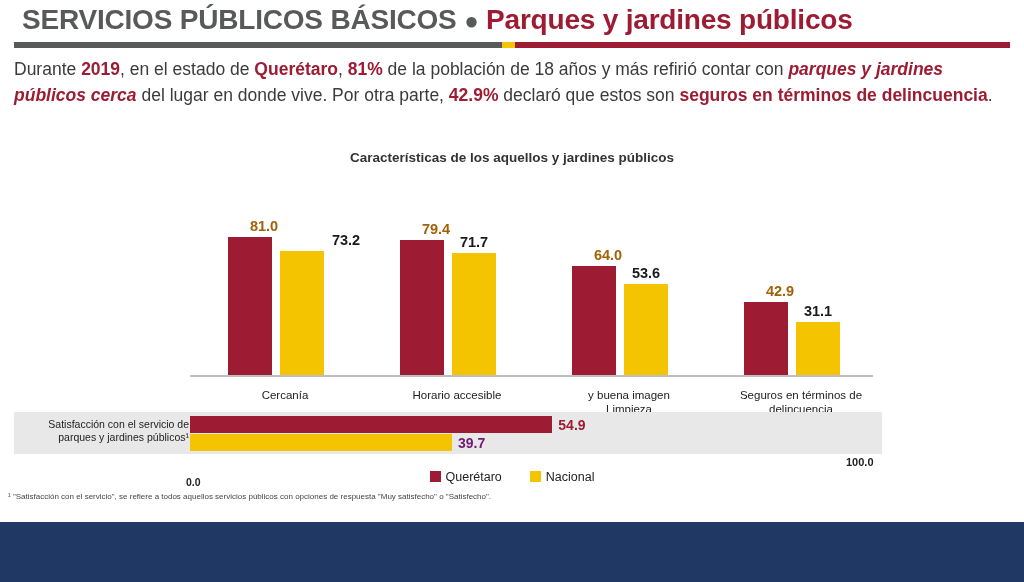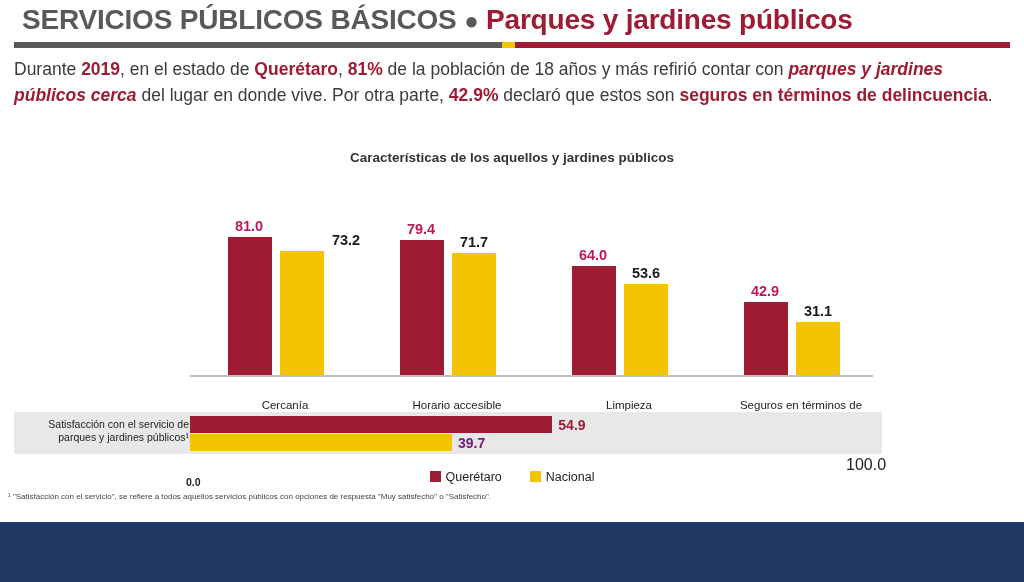--- a/index.html
+++ b/index.html
@@ -49,24 +49,24 @@
     position:absolute;bottom:0;height:200px;width:170px;
   }
   .bar{
     position:absolute;bottom:0;width:44px;
   }
   .bar.q{background:#9d1c33;left:28px;}
   .bar.n{background:#f5c400;left:80px;}
   .vlabel{
     position:absolute;width:60px;text-align:center;font-size:14.5px;font-weight:bold;
   }
-  .vlabel.q{color:#be185d;left:19px;}
+  .vlabel.q{color:#a16207;left:34px;}
   .vlabel.n{color:#1a1a1a;left:72px;}
   .cat{
-    position:absolute;top:398px;width:180px;text-align:center;
+    position:absolute;top:388px;width:180px;text-align:center;
     font-size:11.5px;color:#222;line-height:14px;
   }
   
   .sat-wrap{
     position:absolute;left:14px;top:412px;width:868px;height:42px;background:#e8e8e8;
   }
   .sat-label{
     position:absolute;left:24px;top:418px;width:165px;
     font-size:10.5px;color:#222;line-height:13px;text-align:right;
   }
@@ -76,21 +76,21 @@
   .sat-bar-n{
     position:absolute;left:190px;top:434px;height:17px;background:#f5c400;
   }
   .sat-val-q{
     position:absolute;top:417px;font-size:14px;font-weight:bold;color:#9d1c33;
   }
   .sat-val-n{
     position:absolute;top:435px;font-size:14px;font-weight:bold;color:#701a75;
   }
   .scale-min{position:absolute;left:186px;top:456px;font-size:10.5px;font-weight:bold;color:#222;margin-top:20px;}
-  .scale-max{position:absolute;left:846px;top:456px;font-size:16px;font-weight:normal;color:#222;}
+  .scale-max{position:absolute;left:846px;top:456px;font-size:11px;font-weight:bold;color:#222;}
   
   .legend{
     position:absolute;top:470px;left:0;width:1024px;text-align:center;font-size:12.5px;color:#222;
   }
   .legend span.sq{display:inline-block;width:11px;height:11px;vertical-align:-1px;margin-right:5px;}
   .legend .item{margin:0 14px;}
   
   .footnote{
     position:absolute;left:8px;top:492px;width:600px;font-size:8px;color:#444;
   }
@@ -148,22 +148,22 @@
   </div>
 <div class="axis"></div>
 <div id="cats">
     <div class="cat" style="left: 195px;">
       <div>Cercanía</div>
     </div>
     <div class="cat" style="left: 367px;">
       <div>Horario accesible</div>
     </div>
     <div class="cat" style="left: 539px;">
+      <div>y buena imagen</div>
       <div>Limpieza</div>
-      <div>y buena imagen</div>
     </div>
     <div class="cat" style="left: 711px;">
       <div>Seguros en términos de</div>
       <div>delincuencia</div>
     </div>
   </div>
 
 <div class="sat-wrap"></div>
 <div class="sat-label">Satisfacción con el servicio de parques y jardines públicos¹</div>
 <div class="sat-bar-q" id="satq" style="width: 362.34px;"></div>

